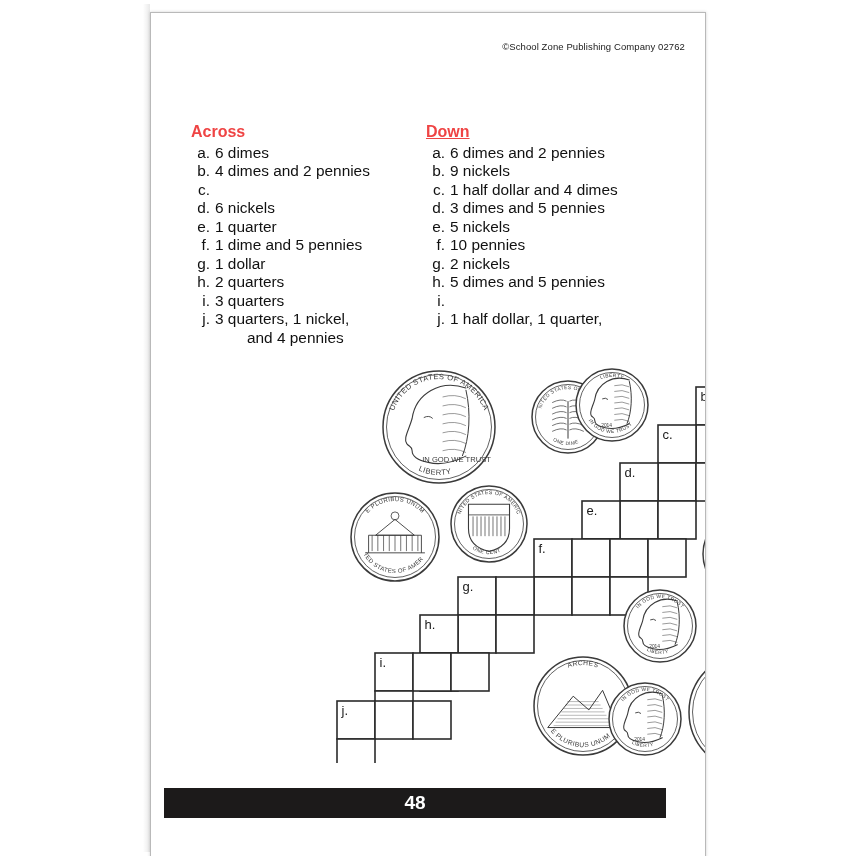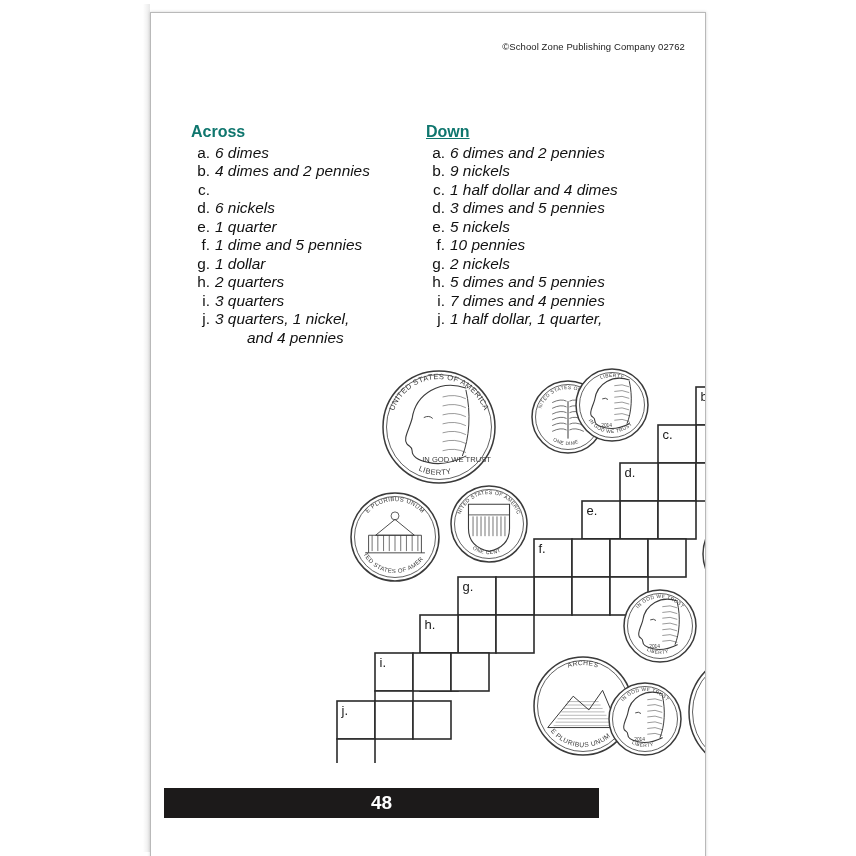--- a/index.html
+++ b/index.html
@@ -6,34 +6,34 @@
   body{width:856px;height:856px;font-family:"Liberation Sans",sans-serif;
        -webkit-font-smoothing:antialiased;}
   #page{position:absolute;left:150px;top:12px;width:556px;height:848px;
         background:#fff;border:1px solid #b9b9b9;box-sizing:border-box;
         box-shadow:0 0 3px rgba(0,0,0,.18);overflow:hidden;}
   #shadeL{position:absolute;left:143px;top:4px;width:7px;height:848px;
           background:linear-gradient(to right,#ffffff,#e9e9e9);}
   .copyright{position:absolute;right:20px;top:28px;font-size:9.5px;color:#1a1a1a;
              letter-spacing:.1px;white-space:nowrap;}
   .instr{position:absolute;left:40px;top:73px;font-size:16.5px;color:#111;}
-  .colhead{position:absolute;font-size:16px;font-weight:bold;color:#0f766e;}
+  .colhead{position:absolute;font-size:16px;font-weight:bold;color:#ef4444;}
   #acrossHead{left:40px;top:110px;}
   #downHead{left:275px;top:110px;text-decoration:underline;}
   .cluelist{position:absolute;font-size:15.4px;color:#111;line-height:18.45px;}
   #acrossList{left:40px;top:131px;width:240px;}
   #downList{left:275px;top:131px;width:255px;}
   .clue{display:flex;white-space:nowrap;}
   .clue .lbl{display:inline-block;width:19px;text-align:right;flex:0 0 19px;}
-  .clue .txt{padding-left:5px;font-style:italic;}
+  .clue .txt{padding-left:5px;}
   .clue.cont .txt{padding-left:5px;margin-left:32px;}
   .clue.cont .lbl{visibility:hidden;}
   #gridWrap{position:absolute;left:0px;top:320px;width:556px;height:430px;}
   #coinLayer{position:absolute;left:0;top:320px;width:556px;height:430px;}
-  #footer{position:absolute;left:13px;top:775px;width:435px;height:30px;
+  #footer{position:absolute;left:13px;top:775px;width:502px;height:30px;
           background:#1c1a1a;}
   #footer span{position:absolute;left:0;top:0;width:100%;height:30px;
           line-height:30px;text-align:center;color:#fff;font-size:19px;font-weight:bold;}
   svg{display:block;}
 </style>
 </head>
 <body>
 
 <div id="shadeL"></div>
 
@@ -118,21 +118,20 @@
       <div class="clue">
         <span class="lbl">g.</span>
         <span class="txt">2 nickels</span>
       </div>
       <div class="clue">
         <span class="lbl">h.</span>
         <span class="txt">5 dimes and 5 pennies</span>
       </div>
       <div class="clue">
         <span class="lbl">i.</span>
-        <span class="txt">7 dimes and 4 pennies</span>
       </div>
       <div class="clue">
         <span class="lbl">j.</span>
         <span class="txt">1 half dollar, 1 quarter,</span>
       </div>
     </div>
 
   <div id="gridWrap">
     <svg id="gridSvg" width="556" height="430" viewBox="0 0 556 430">
         <rect x="583" y="16" width="38" height="38" fill="#ffffff" stroke="#2b2b2b" stroke-width="1.6"></rect>

